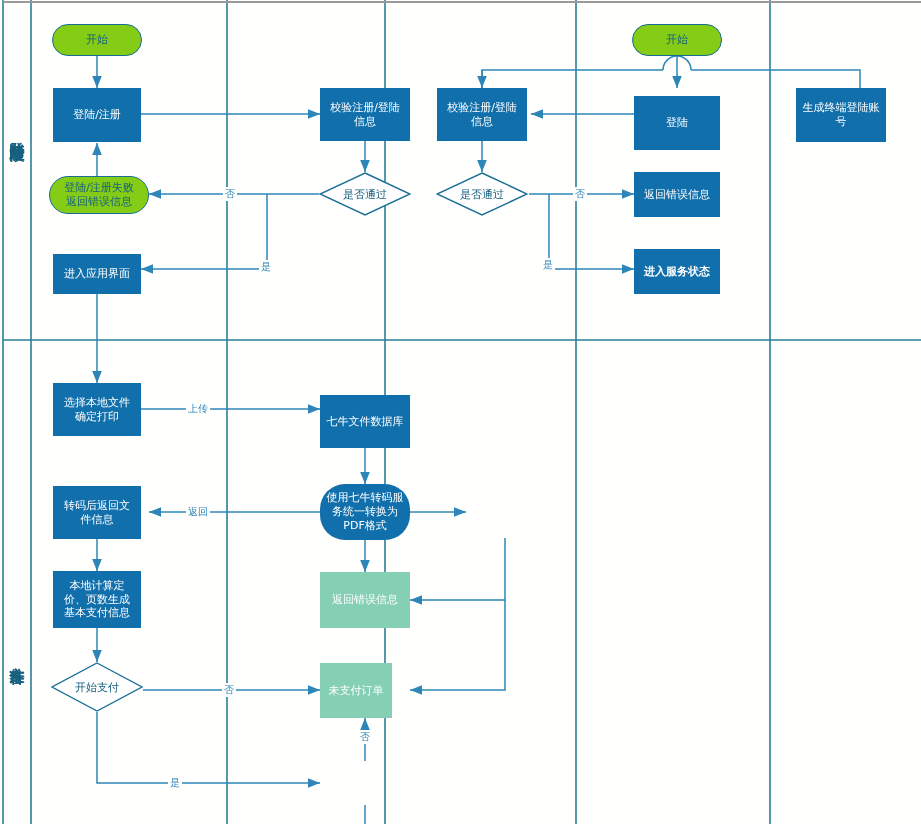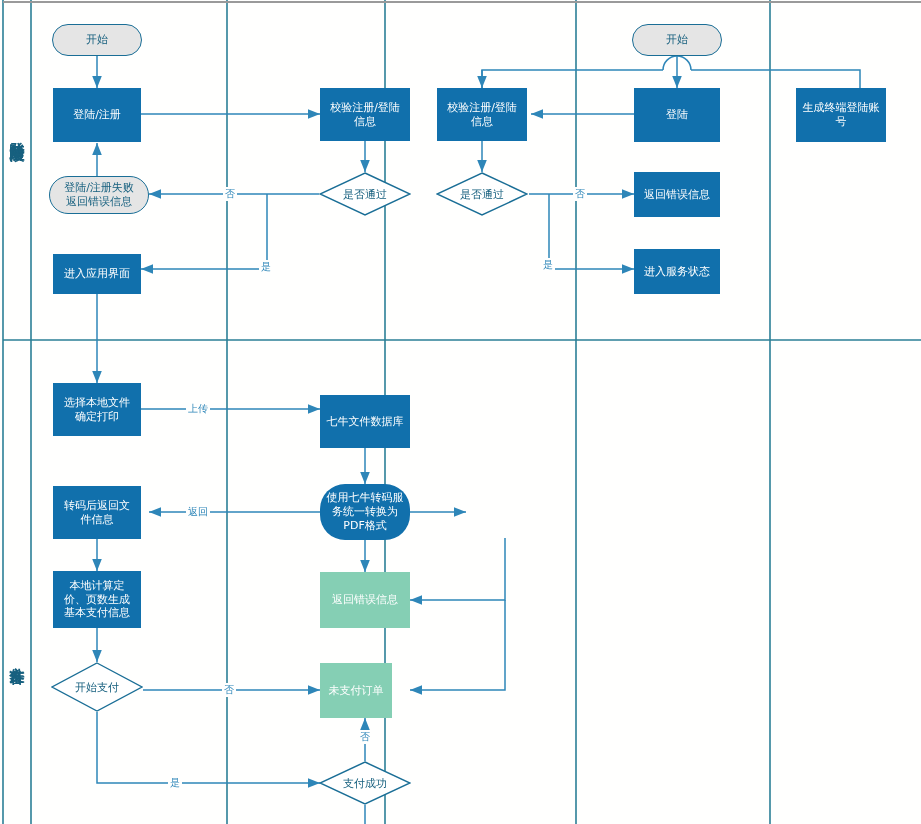--- a/index.html
+++ b/index.html
@@ -2,21 +2,21 @@
 <html><head>
 <meta charset="utf-8">
 <style>
   html,body{margin:0;padding:0;background:#ffffff;}
   body{font-family:"DejaVu Sans","Liberation Sans",sans-serif;}
   #canvas{position:relative;width:921px;height:824px;background:#fffffe;overflow:hidden;}
   svg#wires{position:absolute;left:0;top:0;width:921px;height:824px;}
   .node{position:absolute;box-sizing:border-box;display:flex;align-items:center;justify-content:center;text-align:center;line-height:1.25;}
   .proc{background:#1170AC;color:#ffffff;font-size:11px;padding:2px 6px;}
   .proc-green{background:#85CFB4;color:#ffffff;font-size:11px;padding:2px 6px;}
-  .term{border:1.4px solid #1A6E96;border-radius:999px;background:#e5e5e5;color:#17607F;font-size:11px;padding:2px 6px;}
+  .term{border:1.4px solid #1A6E96;border-radius:999px;background:#84cc16;color:#17607F;font-size:11px;padding:2px 6px;}
   .dec-wrap{position:absolute;}
   .dec-wrap .lbl{position:absolute;left:0;top:0;width:100%;height:100%;display:flex;align-items:center;justify-content:center;color:#17607F;font-size:11px;text-align:center;}
   .para{position:absolute;}
   .para .lbl{position:absolute;left:0;top:0;width:100%;height:100%;display:flex;align-items:center;justify-content:center;color:#ffffff;font-size:11px;}
   .lane-title{position:absolute;color:#17607F;font-size:15px;font-weight:600;letter-spacing:1px;
       writing-mode:vertical-rl;text-orientation:upright;white-space:nowrap;}
   .edge-lbl{position:absolute;color:#2E86B8;font-size:10px;background:#fffffe;padding:0 2px;white-space:nowrap;}
 </style>
 </head>
 <body>
@@ -145,29 +145,29 @@
     <svg width="92" height="44" viewBox="0 0 92 44">
       <polygon points="46,1 91,22 46,43 1,22" fill="#ffffff" stroke="#1A6E96" stroke-width="1.4"></polygon>
     </svg>
     <div class="lbl">是否通过</div>
   </div>
 
   <div class="node term" style="left:632px;top:24px;width:90px;height:32px;">
     <span>开始</span>
   </div>
 
-  <div class="node proc" style="left:634px;top:88px;width:86px;height:54px;">
+  <div class="node proc" style="left:634px;top:96px;width:86px;height:54px;">
     <span>登陆</span>
   </div>
 
   <div class="node proc" style="left:634px;top:172px;width:86px;height:45px;">
     <span>返回错误信息</span>
   </div>
 
-  <div class="node proc" style="left:634px;top:249px;width:86px;height:45px;">
+  <div class="node proc" style="left:634px;top:249px;width:86px;height:45px;font-weight:bold;">
     <span>进入服务状态</span>
   </div>
 
   <div class="node proc" style="left:796px;top:88px;width:90px;height:54px;">
     <span>生成终端登陆账号</span>
   </div>
 
   <div class="node proc" style="left:53px;top:383px;width:88px;height:53px;">
     <span>选择本地文件确定打印</span>
   </div>
@@ -197,26 +197,20 @@
     <svg width="92" height="50" viewBox="0 0 92 50">
       <polygon points="46,1 91,25 46,49 1,25" fill="#ffffff" stroke="#1A6E96" stroke-width="1.4"></polygon>
     </svg>
     <div class="lbl">开始支付</div>
   </div>
 
   <div class="node proc-green" style="left:320px;top:663px;width:72px;height:55px;">
     <span>未支付订单</span>
   </div>
 
-  <div class="dec-wrap" style="left:319px;top:761px;width:92px;height:44px;">
-    <svg width="92" height="44" viewBox="0 0 92 44">
-      <polygon points="46,1 91,22 46,43 1,22" fill="#ffffff" stroke="#1A6E96" stroke-width="1.4"></polygon>
-    </svg>
-    <div class="lbl">支付成功</div>
-  </div>
 
   <div class="edge-lbl" style="left:223px;top:187px;">否</div>
   <div class="edge-lbl" style="left:259px;top:260px;">是</div>
   <div class="edge-lbl" style="left:573px;top:187px;">否</div>
   <div class="edge-lbl" style="left:541px;top:258px;">是</div>
   <div class="edge-lbl" style="left:186px;top:402px;">上传</div>
   <div class="edge-lbl" style="left:186px;top:505px;">返回</div>
   <div class="edge-lbl" style="left:222px;top:683px;">否</div>
   <div class="edge-lbl" style="left:168px;top:776px;">是</div>
   <div class="edge-lbl" style="left:358px;top:730px;">否</div>

